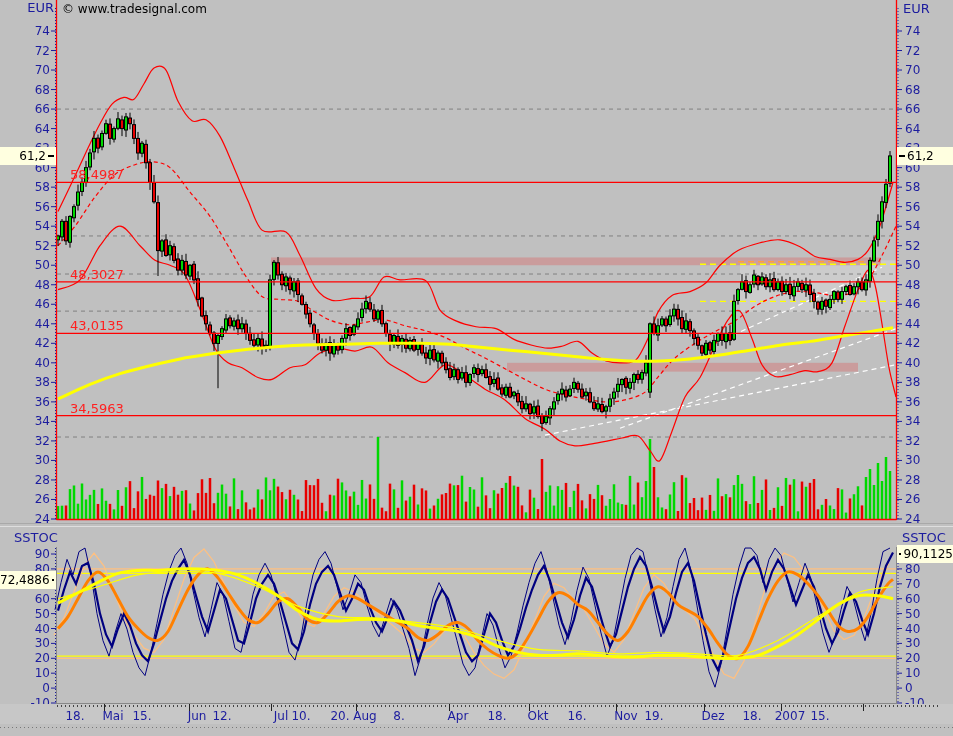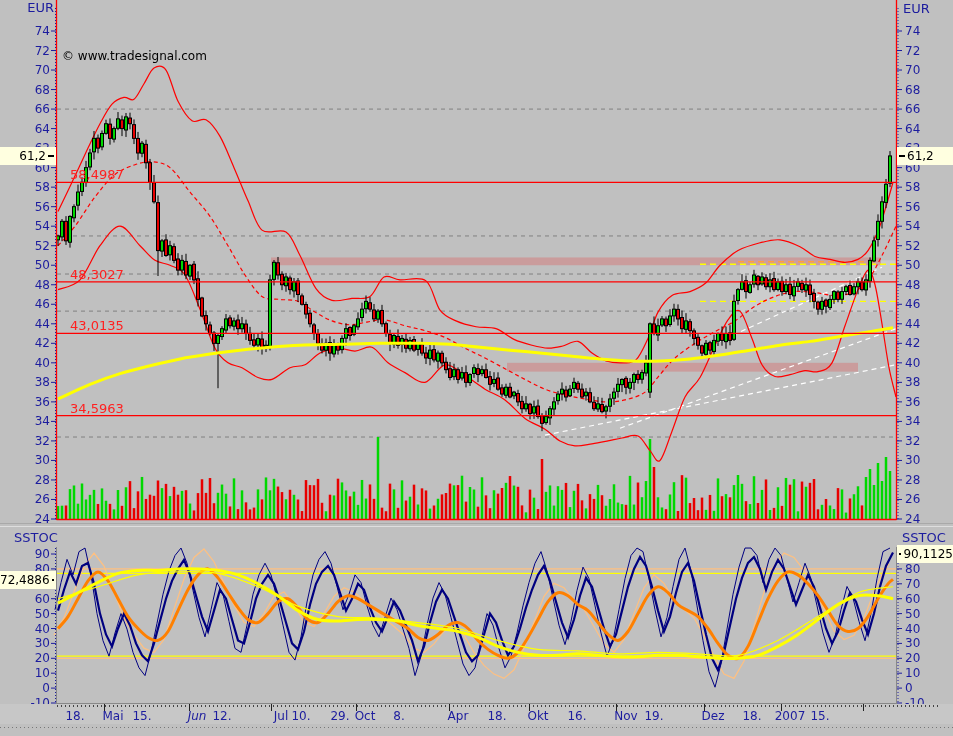--- a/index.html
+++ b/index.html
@@ -850,40 +850,40 @@
       <div class="ticklab" style="left: 905px; top: 651.3px;">20</div>
       <div class="ticklab" style="left: 0px; width: 50px; text-align: right; top: 666.2px;">10</div>
       <div class="ticklab" style="left: 905px; top: 666.2px;">10</div>
       <div class="ticklab" style="left: 0px; width: 50px; text-align: right; top: 681.1px;">0</div>
       <div class="ticklab" style="left: 905px; top: 681.1px;">0</div>
       <div class="ticklab" style="left: 0px; width: 50px; text-align: right; top: 696px;">-10</div>
       <div class="ticklab" style="left: 905px; top: 696px;">-10</div>
     </div>
 
   <div class="hdr" style="left:0;top:1;width:54px;text-align:right;">EUR</div>
-  <div class="copyright" style="left:62px;top:2px;margin-top:47px;">© www.tradesignal.com</div>
+  <div class="copyright" style="left:62px;top:2px;">© www.tradesignal.com</div>
   <div class="hdr" style="left:903px;top:1px;">EUR</div>
   <div class="hdr" style="left:14px;top:530px;">SSTOC</div>
   <div class="hdr" style="left:902px;top:530px;">SSTOC</div>
 
   <div class="groove"></div>
 
   <div class="xstrip"></div>
   <div class="xdots"></div>
   <div class="botdots"></div>
   <div id="xlabels">
       <div class="xlab" style="left: 75px; top: 709px;">18.</div>
       <div class="xlab" style="left: 113px; top: 709px;">Mai</div>
       <div class="xlab" style="left: 142px; top: 709px;">15.</div>
-      <div class="xlab" style="left: 197px; top: 709px; font-style: italic;">Jun</div>
+      <div class="xlab" style="left: 197px; top: 709px;">Jun</div>
       <div class="xlab" style="left: 222px; top: 709px;">12.</div>
       <div class="xlab" style="left: 281px; top: 709px;">Jul</div>
       <div class="xlab" style="left: 301px; top: 709px;">10.</div>
-      <div class="xlab" style="left: 340px; top: 709px;">29.</div>
-      <div class="xlab" style="left: 365px; top: 709px;">Oct</div>
+      <div class="xlab" style="left: 340px; top: 709px;">20.</div>
+      <div class="xlab" style="left: 365px; top: 709px;">Aug</div>
       <div class="xlab" style="left: 399px; top: 709px;">8.</div>
       <div class="xlab" style="left: 458px; top: 709px;">Apr</div>
       <div class="xlab" style="left: 497px; top: 709px;">18.</div>
       <div class="xlab" style="left: 538px; top: 709px;">Okt</div>
       <div class="xlab" style="left: 577px; top: 709px;">16.</div>
       <div class="xlab" style="left: 626px; top: 709px;">Nov</div>
       <div class="xlab" style="left: 654px; top: 709px;">19.</div>
       <div class="xlab" style="left: 713px; top: 709px;">Dez</div>
       <div class="xlab" style="left: 752px; top: 709px;">18.</div>
       <div class="xlab" style="left: 790px; top: 709px;">2007</div>

